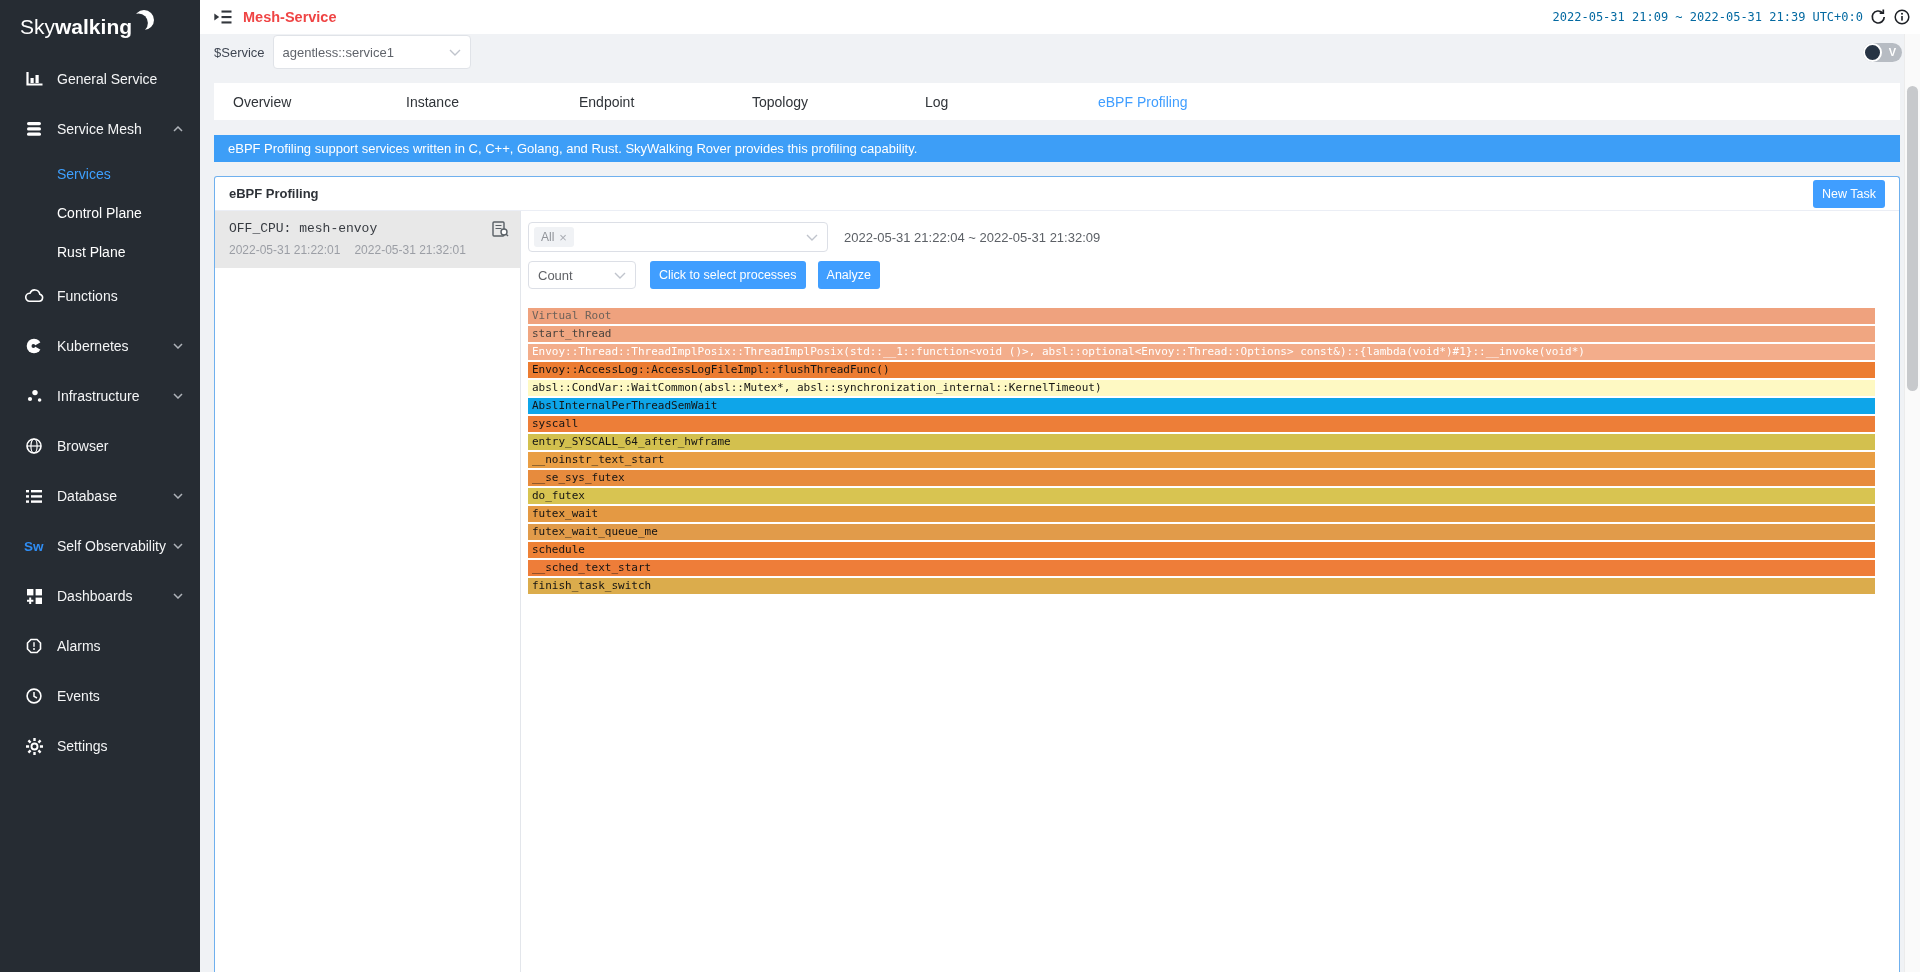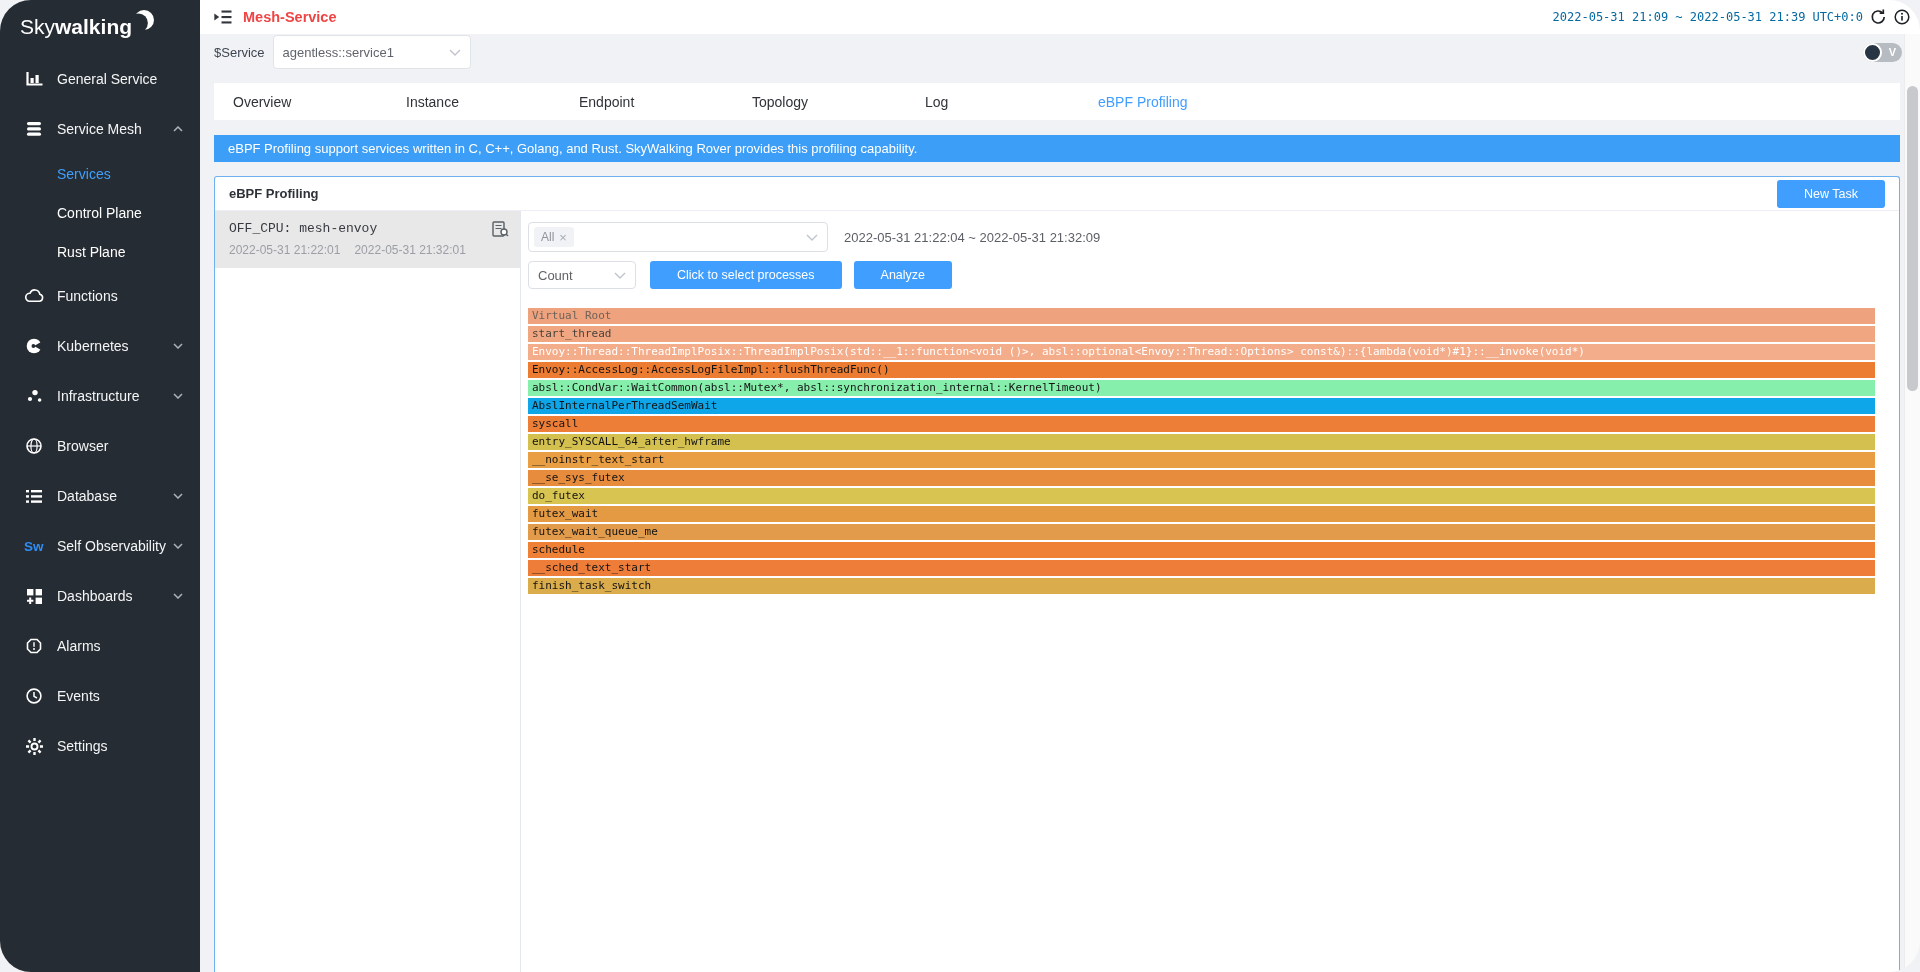--- a/index.html
+++ b/index.html
@@ -1,17 +1,17 @@
 <!DOCTYPE html>
 <html><head>
 <meta charset="utf-8">
 <style>
   * { margin:0; padding:0; box-sizing:border-box; }
   html,body { width:1920px; height:972px; overflow:hidden; font-family:"Liberation Sans", sans-serif; background:#f0f2f5; }
-  .app { position:relative; width:1920px; height:972px; overflow:hidden;border-radius:31px; }
+  .app { position:relative; width:1920px; height:972px; overflow:hidden; }
 
   
   .sidebar { position:absolute; left:0; top:0; width:200px; height:100%; background:#262c33; z-index:5; }
   .logo { height:54px; display:flex; align-items:center; padding-left:20px; color:#fff; font-size:21px; }
   .logo .lt1 { font-weight:500; }
   .logo .lt2 { font-weight:700; }
   .logo svg { margin-left:1px; transform:translateY(-7px); }
   .nav-item { position:relative; height:50px; display:flex; align-items:center; padding-left:24px; color:#f4f5f6; font-size:14px; cursor:pointer; }
   .nav-icon { width:20px; margin-right:13px; display:flex; justify-content:center; align-items:center; }
   .nav-chev { position:absolute; right:17px; top:50%; transform:translateY(-50%); display:flex; }
@@ -41,21 +41,21 @@
   
   .content { padding:13px 20px 0 14px; }
   .tabs-card { background:#fff; height:37px; display:flex; align-items:center; padding-left:19px; }
   .tab { width:173px; font-size:14px; color:#2f3338; cursor:pointer; }
   .tab.active { color:#409eff; }
   .banner { margin-top:15px; height:27px; background:#3d9ef7; color:#fff; font-size:13px; display:flex; align-items:center; padding-left:14px; }
 
   .panel { margin-top:14px; background:#fff; border:1px solid #6fb0ee; border-bottom:none; border-radius:3px 3px 0 0; height:796px; display:flex; flex-direction:column; }
   .panel-header { height:34px; flex:0 0 34px; display:flex; align-items:center; justify-content:space-between; padding:0 14px; border-bottom:1px solid #ebeef5; }
   .panel-title { font-size:13px; font-weight:700; color:#2e3238; }
-  .btn { background:#409eff; color:#fff; border:none; border-radius:3px; font-size:12.5px; padding:7px 27px; cursor:pointer; font-family:"Liberation Sans", sans-serif; }
+  .btn { background:#409eff; color:#fff; border:none; border-radius:3px; font-size:12.5px; padding:7px 9px; cursor:pointer; font-family:"Liberation Sans", sans-serif; }
   .panel-body { flex:1; display:flex; min-height:0; }
 
   .task-col { width:306px; flex:0 0 306px; border-right:1px solid #e3e6eb; display:flex; flex-direction:column; }
   .task-col-header { height:33px; background:#f2f4f8; display:flex; align-items:center; padding-left:14px; font-size:13px; font-weight:700; color:#2e3238; border-bottom:1px solid #e8eaf0; }
   .task-item { background:#e8e8e8; padding:10px 12px 11px 14px; position:relative; cursor:pointer; }
   .task-name { font-size:13px; color:#363a40;font-family:Liberation Mono, monospace; }
   .task-times { margin-top:7px; font-size:12px; color:#9b9ea5; display:flex; gap:14px; }
   .task-detail-icon { position:absolute; right:11px; top:10px; display:flex; cursor:pointer; }
 
   .analysis-col { flex:1; padding:11px 15px 0 7px; min-width:0; }
@@ -372,21 +372,21 @@
               </div>
               <button class="btn btn-select-processes">Click to select processes</button>
               <button class="btn btn-analyze">Analyze</button>
             </div>
 
             <div class="flame">
                 <div class="flame-row" style="background: rgb(239, 162, 126); color: rgb(110, 98, 90); width: 100%;">Virtual Root</div>
                 <div class="flame-row" style="background: rgb(240, 166, 129); color: rgb(74, 67, 61); width: 100%;">start_thread</div>
                 <div class="flame-row" style="background: rgb(243, 173, 139); color: rgb(255, 255, 255); width: 100%;">Envoy::Thread::ThreadImplPosix::ThreadImplPosix(std::__1::function&lt;void ()&gt;, absl::optional&lt;Envoy::Thread::Options&gt; const&amp;)::{lambda(void*)#1}::__invoke(void*)</div>
                 <div class="flame-row" style="background: rgb(236, 124, 49); color: rgb(20, 20, 20); width: 100%;">Envoy::AccessLog::AccessLogFileImpl::flushThreadFunc()</div>
-                <div class="flame-row" style="background: #86efac; color: rgb(20, 20, 20); width: 100%;">absl::CondVar::WaitCommon(absl::Mutex*, absl::synchronization_internal::KernelTimeout)</div>
+                <div class="flame-row" style="background: #fef9c3; color: rgb(20, 20, 20); width: 100%;">absl::CondVar::WaitCommon(absl::Mutex*, absl::synchronization_internal::KernelTimeout)</div>
                 <div class="flame-row" style="background: #0ea5e9; color: rgb(20, 20, 20); width: 100%;">AbslInternalPerThreadSemWait</div>
                 <div class="flame-row" style="background: rgb(237, 126, 56); color: rgb(20, 20, 20); width: 100%;">syscall</div>
                 <div class="flame-row" style="background: rgb(211, 192, 78); color: rgb(20, 20, 20); width: 100%;">entry_SYSCALL_64_after_hwframe</div>
                 <div class="flame-row" style="background: rgb(233, 158, 68); color: rgb(20, 20, 20); width: 100%;">__noinstr_text_start</div>
                 <div class="flame-row" style="background: rgb(231, 139, 61); color: rgb(20, 20, 20); width: 100%;">__se_sys_futex</div>
                 <div class="flame-row" style="background: rgb(216, 196, 81); color: rgb(20, 20, 20); width: 100%;">do_futex</div>
                 <div class="flame-row" style="background: rgb(228, 153, 67); color: rgb(20, 20, 20); width: 100%;">futex_wait</div>
                 <div class="flame-row" style="background: rgb(225, 155, 74); color: rgb(20, 20, 20); width: 100%;">futex_wait_queue_me</div>
                 <div class="flame-row" style="background: rgb(238, 129, 54); color: rgb(20, 20, 20); width: 100%;">schedule</div>
                 <div class="flame-row" style="background: rgb(238, 125, 57); color: rgb(20, 20, 20); width: 100%;">__sched_text_start</div>

